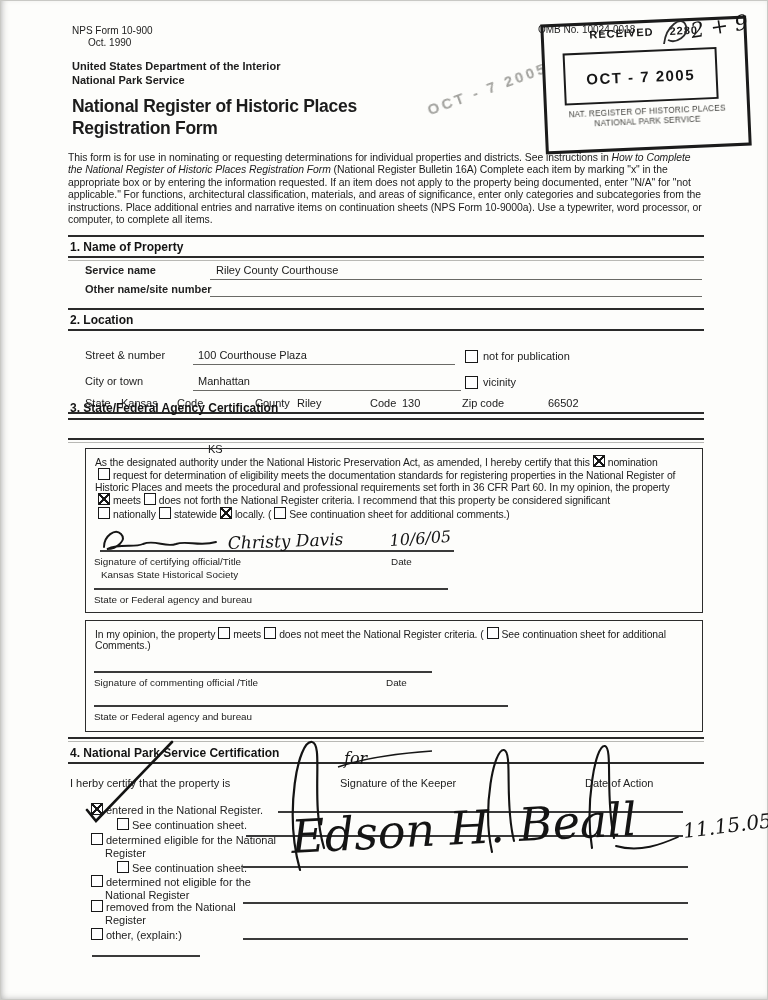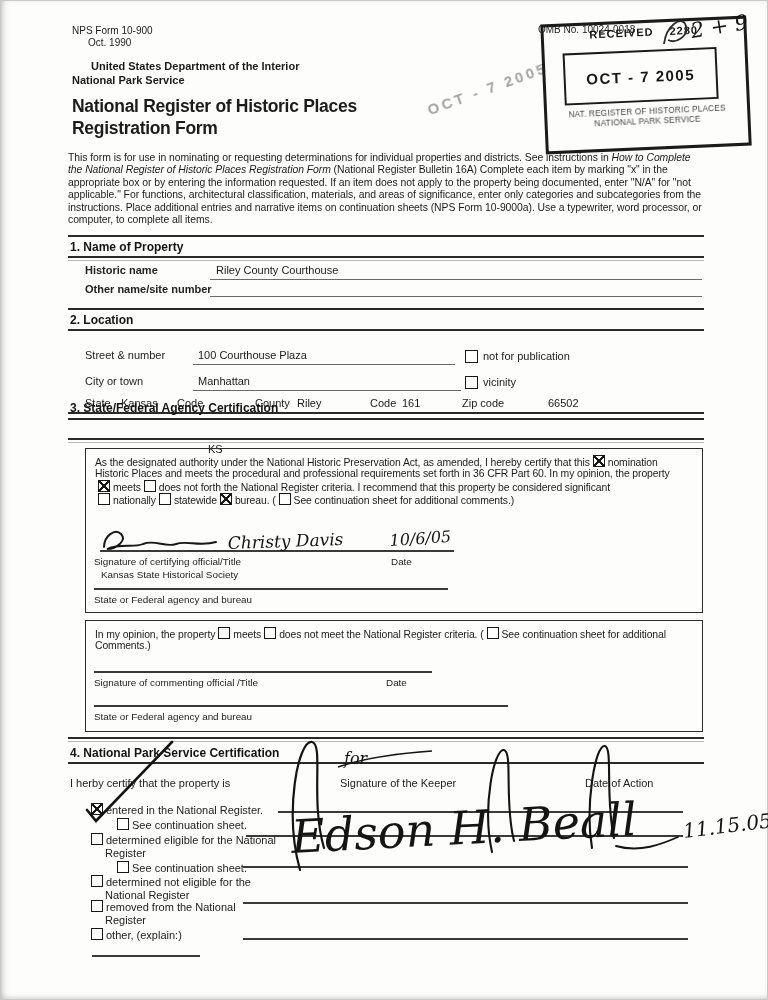--- a/index.html
+++ b/index.html
@@ -46,21 +46,21 @@
 </style>
 </head>
 <body>
 
 <div class="sheet">
 
   <div class="t" style="left:72px;top:25px;font-size:10px;">NPS Form 10-900</div>
   <div class="t" style="left:88px;top:37px;font-size:10px;">Oct. 1990</div>
   <div class="t" style="left:538px;top:24px;font-size:10px;">OMB No. 10024-0018</div>
 
-  <div class="t b" style="left:72px;top:60px;font-size:11px;margin-left:19px;">United States Department of the Interior</div>
+  <div class="t b" style="left:72px;top:60px;font-size:11px;">United States Department of the Interior</div>
   <div class="t b" style="left:72px;top:74px;font-size:11px;">National Park Service</div>
 
   <div class="t b" style="left:72px;top:96px;font-size:17.5px;letter-spacing:-0.3px;">National Register of Historic Places</div>
   <div class="t b" style="left:72px;top:118px;font-size:17.5px;letter-spacing:-0.3px;">Registration Form</div>
 
   <div class="faintstamp">OCT - 7 2005</div>
 
   <div class="stamp">
     <div class="stamp-row1">
       <span>RECEIVED</span><span class="stamp-num">2280</span>
@@ -74,21 +74,21 @@
 
   <div class="intro" style="white-space:normal;">
     <span>This form is for use in nominating or requesting determinations for individual properties and districts.  See instructions in </span><i>How to Complete the National Register of Historic Places Registration Form</i><span> (National Register Bulletin 16A) Complete each item by marking "x" in the appropriate box or by entering the information requested. If an item does not apply to the property being documented, enter "N/A" for "not applicable." For functions, architectural classification, materials, and areas of significance, enter only categories and subcategories from the instructions.  Place additional entries and narrative items on continuation sheets (NPS Form 10-9000a). Use a typewriter, word processor, or computer, to complete all items.</span>
   </div>
 
   <div class="rule" style="left:68px;top:235px;width:636px;"></div>
   <div class="t sechead" style="left:70px;top:240px;">1. Name of Property</div>
   <div class="rule" style="left:68px;top:256px;width:636px;"></div>
   <div class="rule-ghost" style="left:68px;top:260px;width:636px;"></div>
 
-  <div class="t b fieldlab" style="left:85px;top:264px;">Historic name</div>
+  <div class="t b fieldlab" style="left:85px;top:264px;">Service name</div>
   <div class="t fieldval" style="left:216px;top:264px;">Riley County Courthouse</div>
   <div class="uline-soft" style="left:210px;top:279px;width:492px;"></div>
 
   <div class="t b fieldlab" style="left:85px;top:283px;">Other name/site number</div>
   <div class="t fieldval" style="left:216px;top:283px;"></div>
   <div class="uline-soft" style="left:210px;top:296px;width:492px;"></div>
 
   <div class="rule" style="left:68px;top:308px;width:636px;"></div>
   <div class="t sechead" style="left:70px;top:313px;">2. Location</div>
   <div class="rule" style="left:68px;top:329px;width:636px;"></div>
@@ -105,36 +105,37 @@
   <span class="cb-abs" style="left:465px;top:376px;"></span>
   <div class="t fieldlab" style="left:483px;top:376px;">vicinity</div>
 
   <div class="t fieldlab" style="left:85px;top:397px;">State</div>
   <div class="t fieldval" style="left:121px;top:397px;">Kansas</div>
   <div class="t fieldlab" style="left:177px;top:397px;">Code</div>
   <div class="t fieldval" style="left:208px;top:397px;margin-top:46px;">KS</div>
   <div class="t fieldlab" style="left:255px;top:397px;">County</div>
   <div class="t fieldval" style="left:297px;top:397px;">Riley</div>
   <div class="t fieldlab" style="left:370px;top:397px;">Code</div>
-  <div class="t fieldval" style="left:402px;top:397px;">161</div>
+  <div class="t fieldval" style="left:402px;top:397px;">130</div>
   <div class="t fieldlab" style="left:462px;top:397px;">Zip code</div>
   <div class="t fieldval" style="left:512px;top:397px;padding-left:36px;">66502</div>
   <div class="rule" style="left:68px;top:412px;width:636px;"></div>
 
   <div class="rule" style="left:68px;top:418px;width:636px;"></div>
   <div class="t sechead" style="left:70px;top:401px;">3. State/Federal Agency Certification</div>
   <div class="rule" style="left:68px;top:438px;width:636px;"></div>
   <div class="rule-ghost" style="left:68px;top:442px;width:636px;"></div>
 
   <div class="certbox" style="left:85px;top:448px;width:616px;height:163px;">
     <div style="position:absolute;left:9px;top:6px;">
       <div class="pline"><span>As the designated authority under the National Historic Preservation Act, as amended, I hereby certify that this</span><span class="cb x"></span><span>nomination</span></div>
+      <div class="pline"><span class="cb"></span><span>request for determination of eligibility meets the documentation standards for registering properties in the National Register of</span></div>
       <div class="pline"><span>Historic Places and meets the procedural and professional requirements set forth in 36 CFR Part 60.  In my opinion, the property</span></div>
       <div class="pline"><span class="cb x"></span><span>meets</span><span class="cb"></span><span>does not forth the National Register criteria.  I recommend that this property be considered significant</span></div>
-      <div class="pline"><span class="cb"></span><span>nationally</span><span class="cb"></span><span>statewide</span><span class="cb x"></span><span>bureau. (</span><span class="cb"></span><span>See continuation sheet for additional comments.)</span></div>
+      <div class="pline"><span class="cb"></span><span>nationally</span><span class="cb"></span><span>statewide</span><span class="cb x"></span><span>locally. (</span><span class="cb"></span><span>See continuation sheet for additional comments.)</span></div>
     </div>
     <div class="uline" style="left:14px;top:101px;width:354px;"></div>
     <div class="t smalllab" style="left:8px;top:107px;">Signature of certifying official/Title</div>
     <div class="t smalllab" style="left:305px;top:107px;">Date</div>
     <div class="t smalllab" style="left:15px;top:120px;">Kansas State Historical Society</div>
     <div class="uline" style="left:8px;top:139px;width:354px;"></div>
     <div class="t smalllab" style="left:8px;top:145px;">State or Federal agency and bureau</div>
   </div>
 
   <div class="certbox" style="left:85px;top:620px;width:616px;height:110px;">

